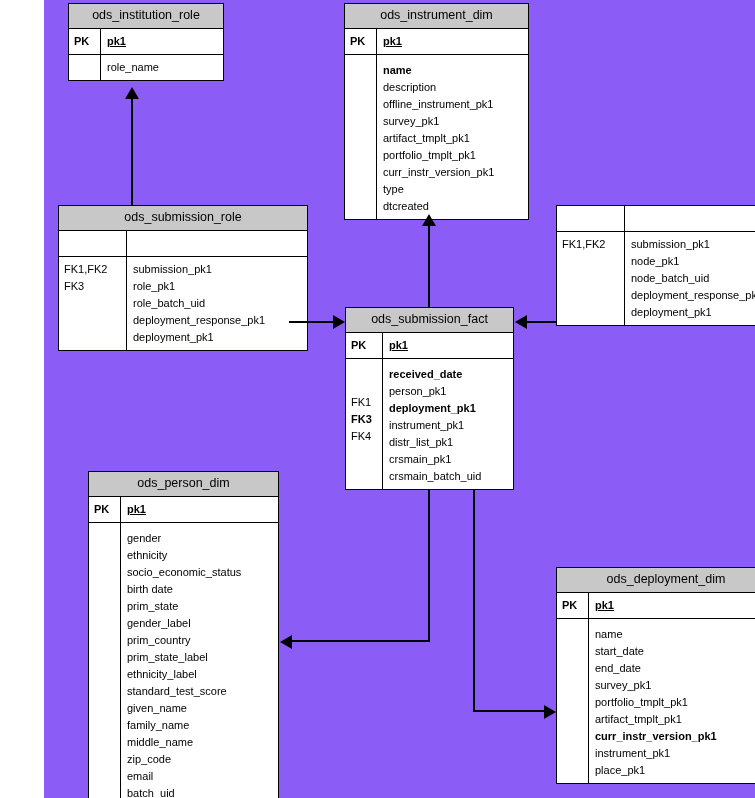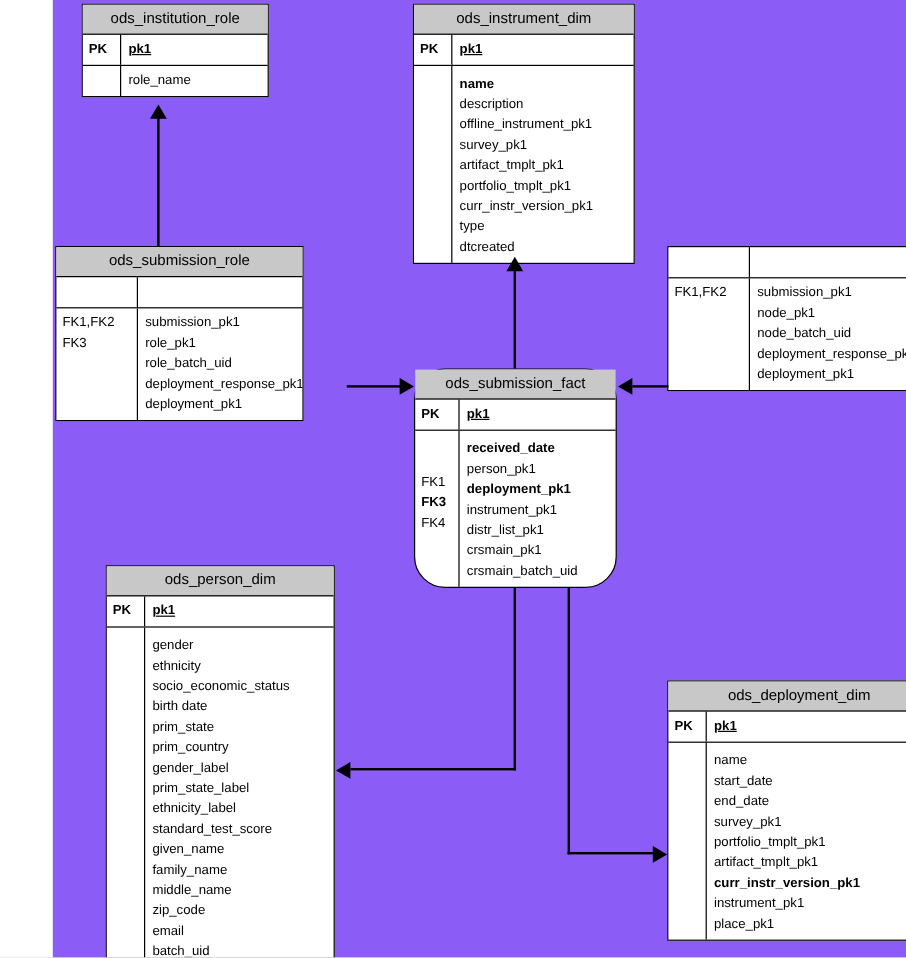--- a/index.html
+++ b/index.html
@@ -149,21 +149,21 @@
         <div class="row-line">survey_pk1</div>
         <div class="row-line">artifact_tmplt_pk1</div>
         <div class="row-line">portfolio_tmplt_pk1</div>
         <div class="row-line">curr_instr_version_pk1</div>
         <div class="row-line">type</div>
         <div class="row-line">dtcreated</div>
       </div>
     </div>
   </div>
 
-  <div class="entity" style="left:2px; top:205px; width:207px;">
+  <div class="entity" style="left:14px; top:205px; width:250px;">
     <div class="entity-title">ods_submission_role</div>
     <div class="section">
       <div class="col-key" style="width:68px;">
         <div class="row-line blank">&nbsp;</div>
       </div>
       <div class="col-fields">
         <div class="row-line blank">&nbsp;</div>
       </div>
     </div>
     <div class="section">
@@ -197,21 +197,21 @@
       <div class="col-fields">
         <div class="row-line">submission_pk1</div>
         <div class="row-line">node_pk1</div>
         <div class="row-line">node_batch_uid</div>
         <div class="row-line">deployment_response_pk1</div>
         <div class="row-line">deployment_pk1</div>
       </div>
     </div>
   </div>
 
-  <div class="entity" style="left:301px; top:307px; width:169px;border-radius:26px;">
+  <div class="entity" style="left:301px; top:307px; width:169px;">
     <div class="entity-title">ods_submission_fact</div>
     <div class="section">
       <div class="col-key" style="width:37px;">
         <div class="row-line key-label">PK</div>
       </div>
       <div class="col-fields">
         <div class="row-line pk-name">pk1</div>
       </div>
     </div>
     <div class="section">
@@ -246,22 +246,22 @@
     <div class="section">
       <div class="col-key" style="width:32px;">
           <div class="row-line blank">&nbsp;</div>
         </div>
       <div class="col-fields pad-top">
         <div class="row-line">gender</div>
         <div class="row-line">ethnicity</div>
         <div class="row-line">socio_economic_status</div>
         <div class="row-line">birth date</div>
         <div class="row-line">prim_state</div>
+        <div class="row-line">gender_label</div>
         <div class="row-line">prim_country</div>
-        <div class="row-line">gender_label</div>
         <div class="row-line">prim_state_label</div>
         <div class="row-line">ethnicity_label</div>
         <div class="row-line">standard_test_score</div>
         <div class="row-line">given_name</div>
         <div class="row-line">family_name</div>
         <div class="row-line">middle_name</div>
         <div class="row-line">zip_code</div>
         <div class="row-line">email</div>
         <div class="row-line">batch_uid</div>
       </div>

